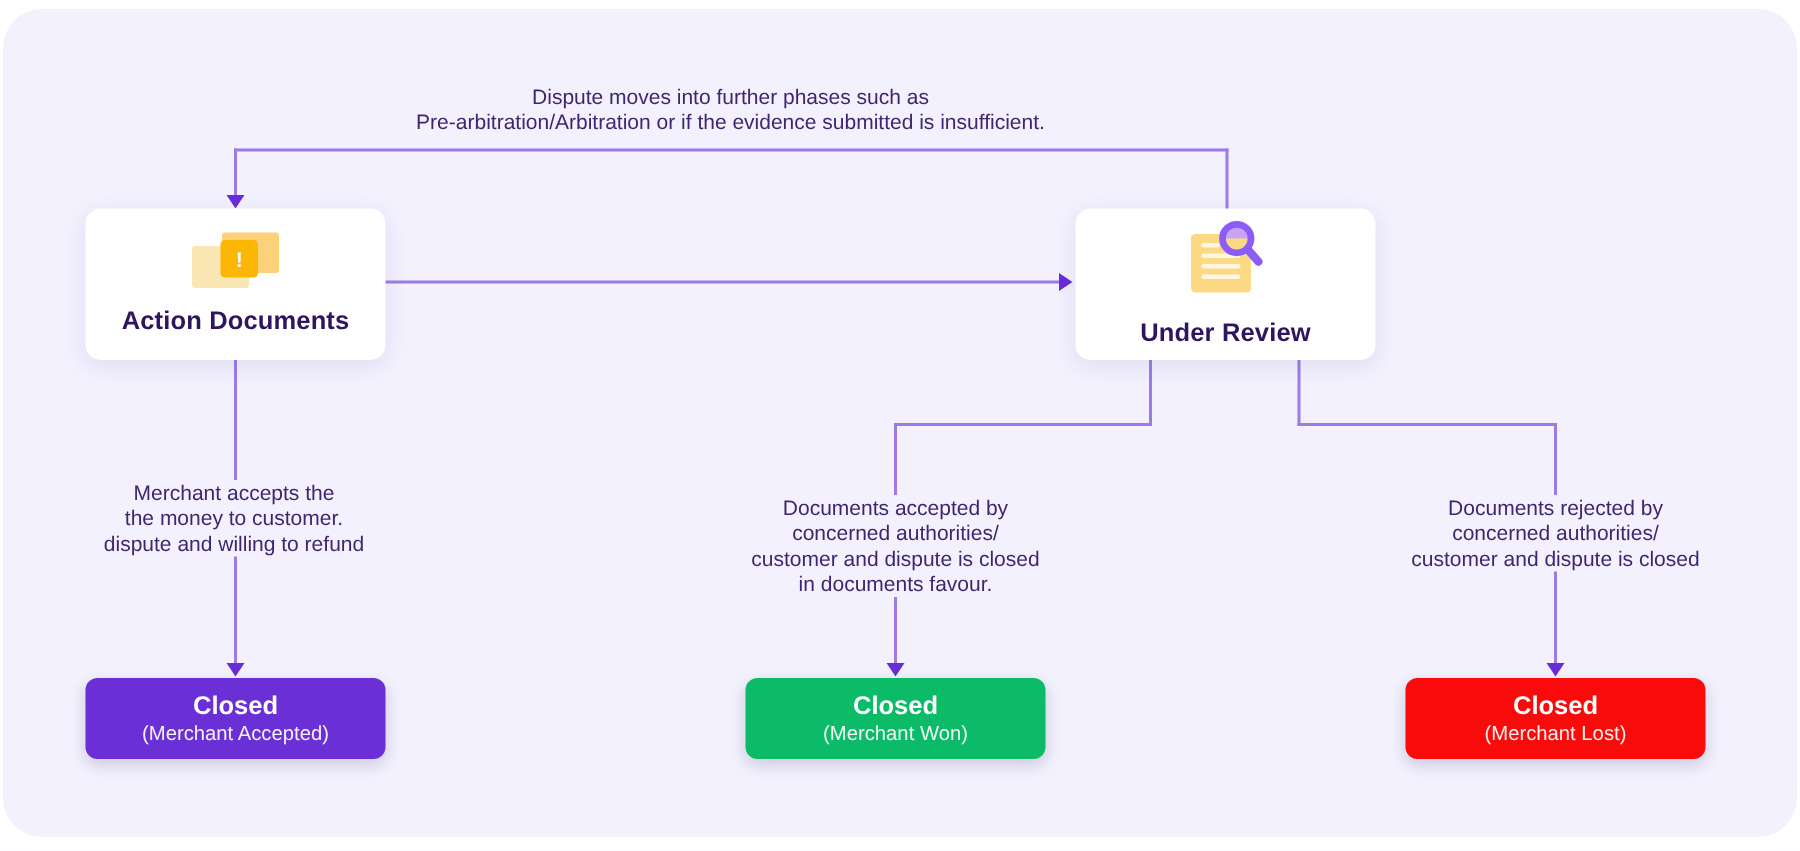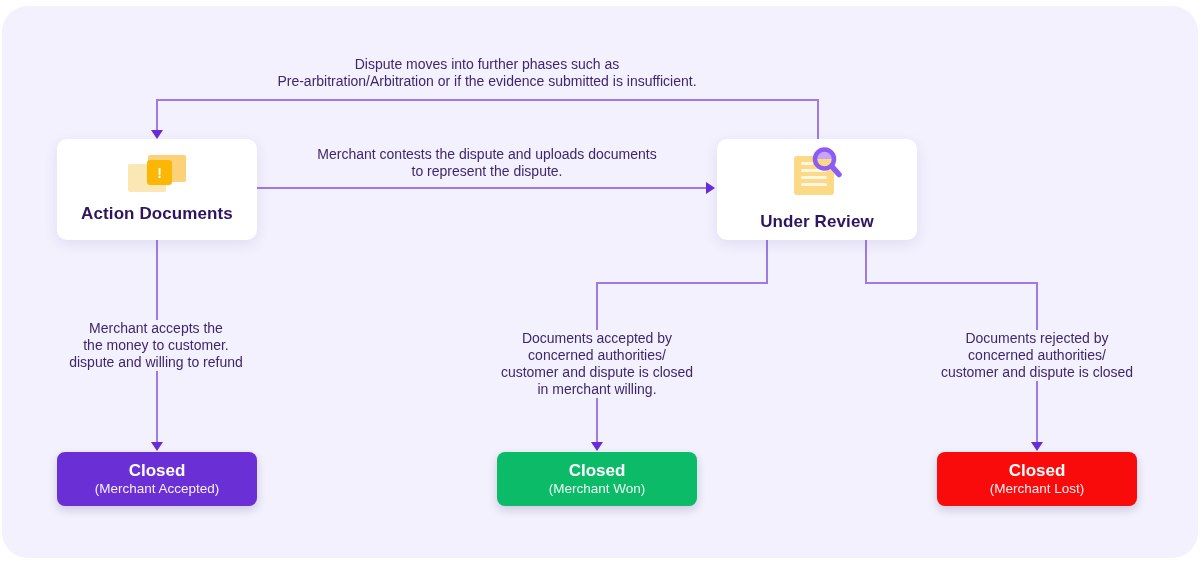--- a/index.html
+++ b/index.html
@@ -70,36 +70,32 @@
   <div class="line" style="left:865px; top:240px; width:2px; height:44px;"></div>
   <div class="line" style="left:865px; top:282px; width:173px; height:2px;"></div>
   <div class="line" style="left:1036px; top:282px; width:2px; height:161px;"></div>
   <div class="arrow-down" style="left:1031px; top:442px;"></div>
 
   <div class="flow-text" style="left:137px; top:56px; width:700px;">
     <div>Dispute moves into further phases such as</div>
     <div>Pre-arbitration/Arbitration or if the evidence submitted is insufficient.</div>
   </div>
 
-  <div class="flow-text" style="left:262px; top:146px; width:450px;">
-    <div>Merchant contests the dispute and uploads documents</div>
-    <div>to represent the dispute.</div>
-  </div>
 
   <div class="flow-text mask" style="left:41px; top:320px; width:230px;">
     <div>Merchant accepts the</div>
     <div>the money to customer.</div>
     <div>dispute and willing to refund</div>
   </div>
 
   <div class="flow-text mask" style="left:477px; top:330px; width:240px;">
     <div>Documents accepted by</div>
     <div>concerned authorities/</div>
     <div>customer and dispute is closed</div>
-    <div>in merchant willing.</div>
+    <div>in documents favour.</div>
   </div>
 
   <div class="flow-text mask" style="left:917px; top:330px; width:240px;">
     <div>Documents rejected by</div>
     <div>concerned authorities/</div>
     <div>customer and dispute is closed</div>
   </div>
 
   <div class="node" style="left:57px; top:139px;">
     <div class="ar-icon">

